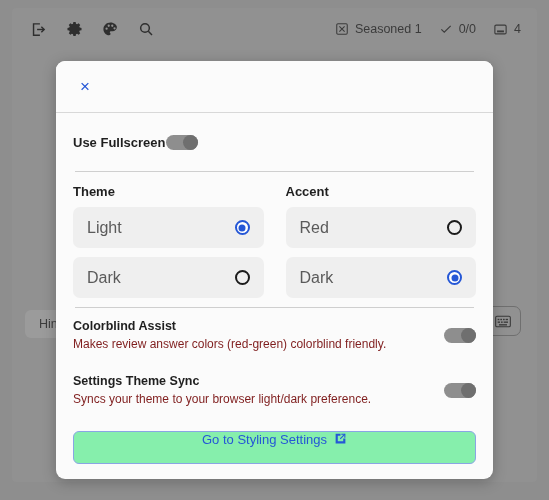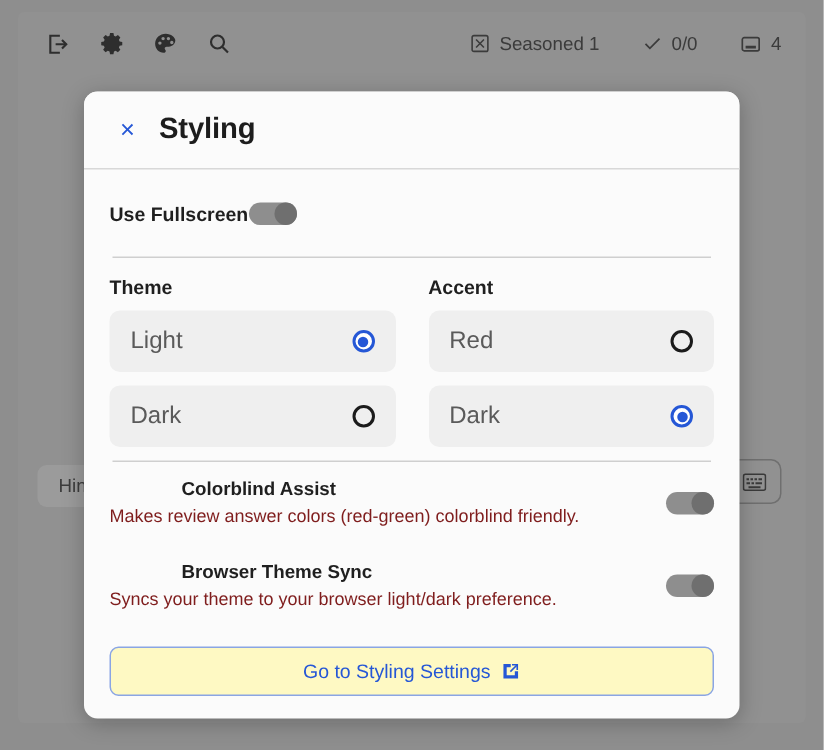--- a/index.html
+++ b/index.html
@@ -43,21 +43,21 @@
   }
   .tb-left {
     display: flex;
     align-items: center;
     gap: 16px;
   }
   .tb-right {
     margin-left: auto;
     display: flex;
     align-items: center;
-    gap: 28px;
+    gap: 17px;
     color: #3b3b3b;
     font-size: 12.5px;
   }
   .tb-icon {
     width: 20px;
     height: 20px;
     display: flex;
     align-items: center;
     justify-content: center;
     color: #2e2e2e;
@@ -253,44 +253,42 @@
     justify-content: space-between;
     gap: 14px;
     padding: 10px 0 10px 0;
   }
   .row-desc-text { min-width: 0; }
   .rd-title {
     font-size: 12.5px;
     font-weight: bold;
     color: #1f1f1f;
     line-height: 1.35;
-    margin-left: 48px;
   }
   .rd-sub {
     font-size: 12px;
     color: #7f1d1d;
     line-height: 1.4;
     margin-top: 1px;
   }
 
   #modal-footer {
     flex: 0 0 auto;
     padding: 6px 17px 15px 17px;
   }
   #settings-btn {
     display: flex;
-    align-items: center;
     justify-content: center;
     gap: 7px;
     height: 31px;
     border: 1px solid #8aa5e4;
     border-radius: 6px;
     color: #2557d6;
     font-size: 13px;
-    background: #fef9c3;
+    background: #86efac;
     cursor: pointer;
   }
   svg { display: block; }
 </style>
 </head>
 <body>
 
 <div id="backdrop">
   <div id="bg-page">
 
@@ -375,21 +373,20 @@
         <rect x="6" y="13" width="12" height="2"></rect>
       </svg>
     </div>
   </div>
 </div>
 
 <div id="modal">
 
   <div id="modal-header">
     <span id="close-x">×</span>
-    <span id="modal-title">Styling</span>
   </div>
 
   <div id="modal-body">
 
     <div class="row-simple">
       <span class="row-label">Use Fullscreen</span>
       <span class="toggle">
         <span class="knob"></span>
       </span>
     </div>
@@ -435,21 +432,21 @@
         <div class="rd-title">Colorblind Assist</div>
         <div class="rd-sub">Makes review answer colors (red-green) colorblind friendly.</div>
       </div>
       <span class="toggle">
         <span class="knob"></span>
       </span>
     </div>
 
     <div class="row-desc">
       <div class="row-desc-text">
-        <div class="rd-title">Browser Theme Sync</div>
+        <div class="rd-title">Settings Theme Sync</div>
         <div class="rd-sub">Syncs your theme to your browser light/dark preference.</div>
       </div>
       <span class="toggle">
         <span class="knob"></span>
       </span>
     </div>
 
   </div>
 
   <div id="modal-footer">

